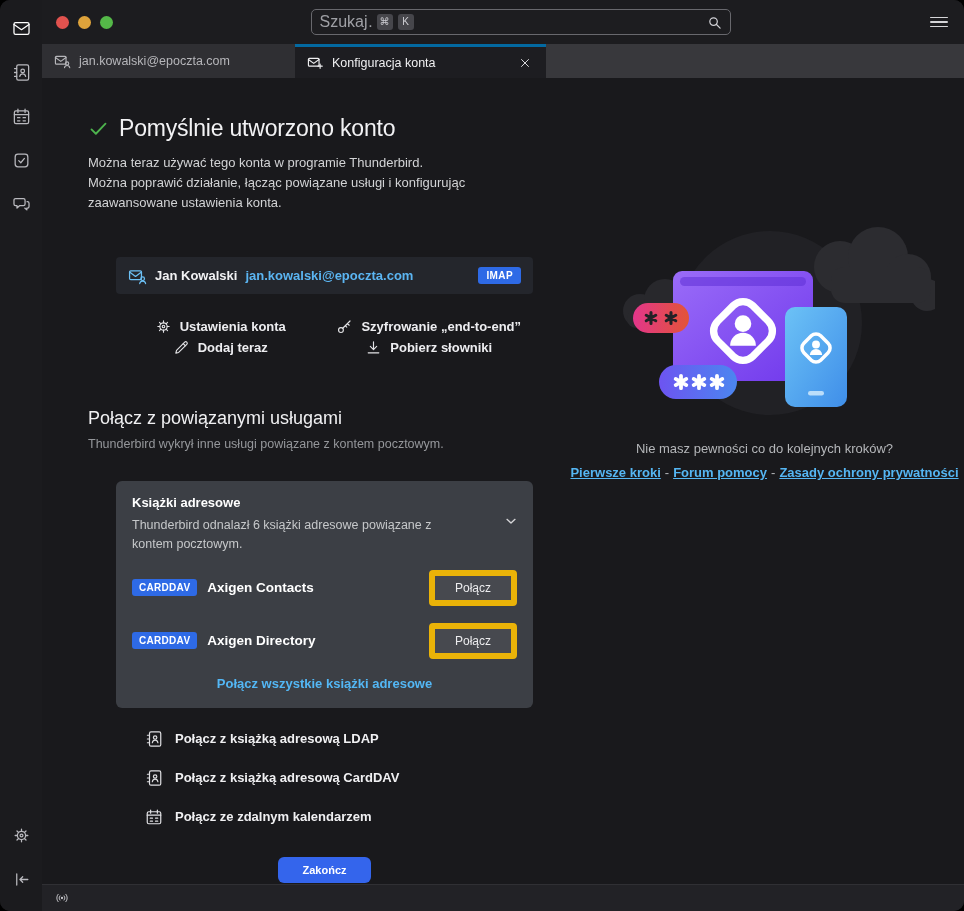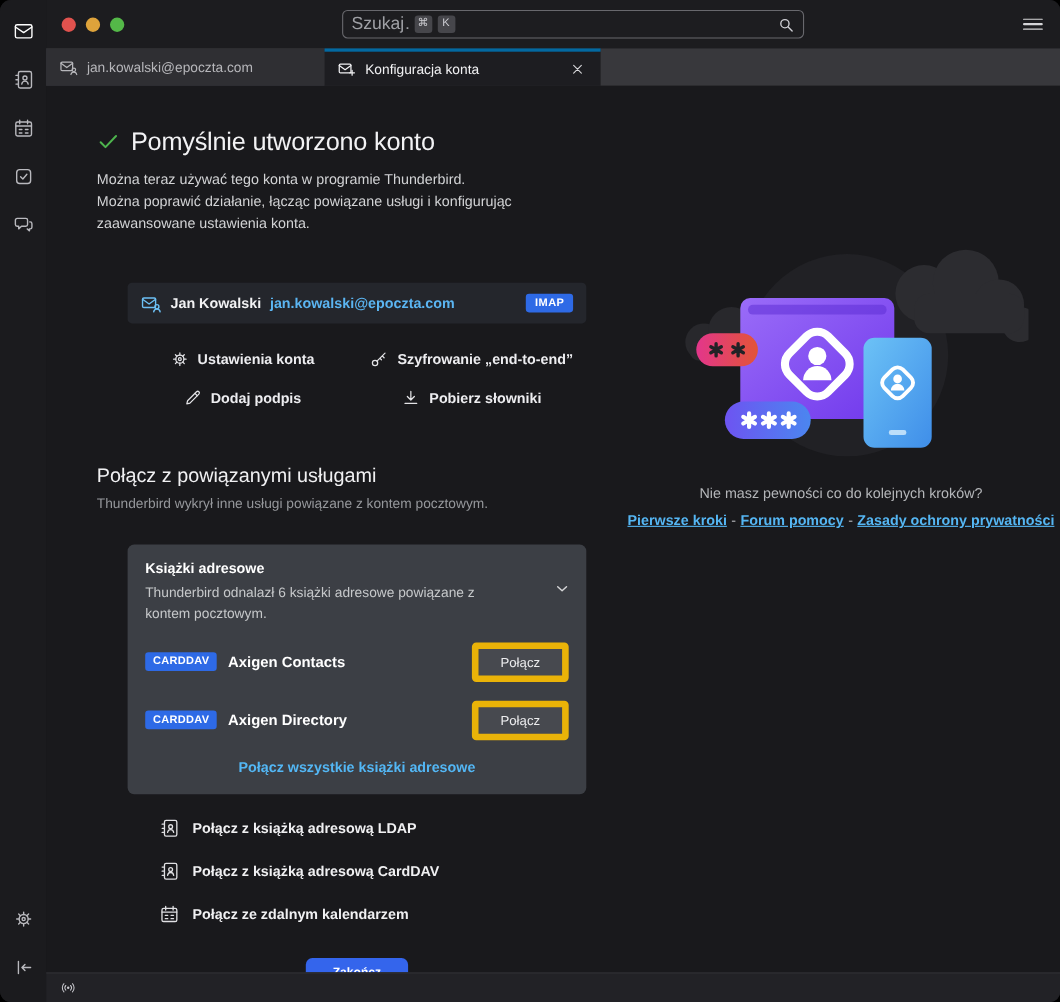--- a/index.html
+++ b/index.html
@@ -49,21 +49,21 @@
   h1{margin:0;font-size:23px;font-weight:400;color:#f2f2f4;letter-spacing:-.2px;}
   .intro{margin-top:11px;font-size:13px;color:#d2d3d5;line-height:1.55;max-width:470px;}
 
   .account-bar{margin-top:44px;height:37px;background:#24262c;border-radius:4px;display:flex;align-items:center;gap:8px;padding:0 12px;}
   .account-bar .acct-icon{color:#6cc0f5;display:flex;}
   .account-bar .acct-icon svg{width:19px;height:18px;}
   .acct-name{font-size:13px;font-weight:700;color:#f2f2f4;}
   .acct-email{font-size:13px;font-weight:600;color:#5bb5f2;text-decoration:none;cursor:pointer;}
   .proto-badge{margin-left:auto;background:#2e6ae6;color:#fff;font-size:10px;font-weight:700;padding:3px 8px;border-radius:3px;letter-spacing:.4px;}
 
-  .actions-grid{margin-top:22px;display:grid;grid-template-columns:1fr 1fr;row-gap:14px;}
+  .actions-grid{margin-top:22px;display:grid;grid-template-columns:1fr 1fr;}
   .action-btn{border:none;background:transparent;color:#ededf0;font-size:13px;font-weight:600;display:flex;align-items:center;justify-content:center;gap:8px;cursor:pointer;padding:2px 4px;}
   .action-btn svg{width:17px;height:17px;color:#e3e3e6;flex:none;}
 
   h2{margin:50px 0 0 -28px;font-size:18px;font-weight:500;color:#f0f0f2;}
   .section-sub{margin:8px 0 0 -28px;font-size:12.5px;color:#95979b;}
   .left-col .inner{margin-left:28px;}
   h2,.section-sub{margin-left:0;}
 
   .card{margin-top:30px;background:#3c3f45;border-radius:6px;padding:14px 16px 16px;position:relative;}
   .card-title{font-size:13px;font-weight:700;color:#fff;}
@@ -275,21 +275,21 @@
               </span>
               <span>Szyfrowanie „end-to-end”</span>
             </button>
             <button class="action-btn">
               <span>
                 <svg viewBox="0 0 24 24" class="ico">
                     <path d="M4 20l1-4L16.5 4.5a2.12 2.12 0 0 1 3 3L8 19l-4 1z"></path>
                     <path d="M14.5 6.5l3 3"></path>
                   </svg>
               </span>
-              <span>Dodaj podpis</span>
+              <span>Dodaj teraz</span>
             </button>
             <button class="action-btn">
               <span>
                 <svg viewBox="0 0 24 24" class="ico">
                     <path d="M12 4v10M7.5 10.5L12 15l4.5-4.5M4.5 19.5h15"></path>
                   </svg>
               </span>
               <span>Pobierz słowniki</span>
             </button>
           </div>

